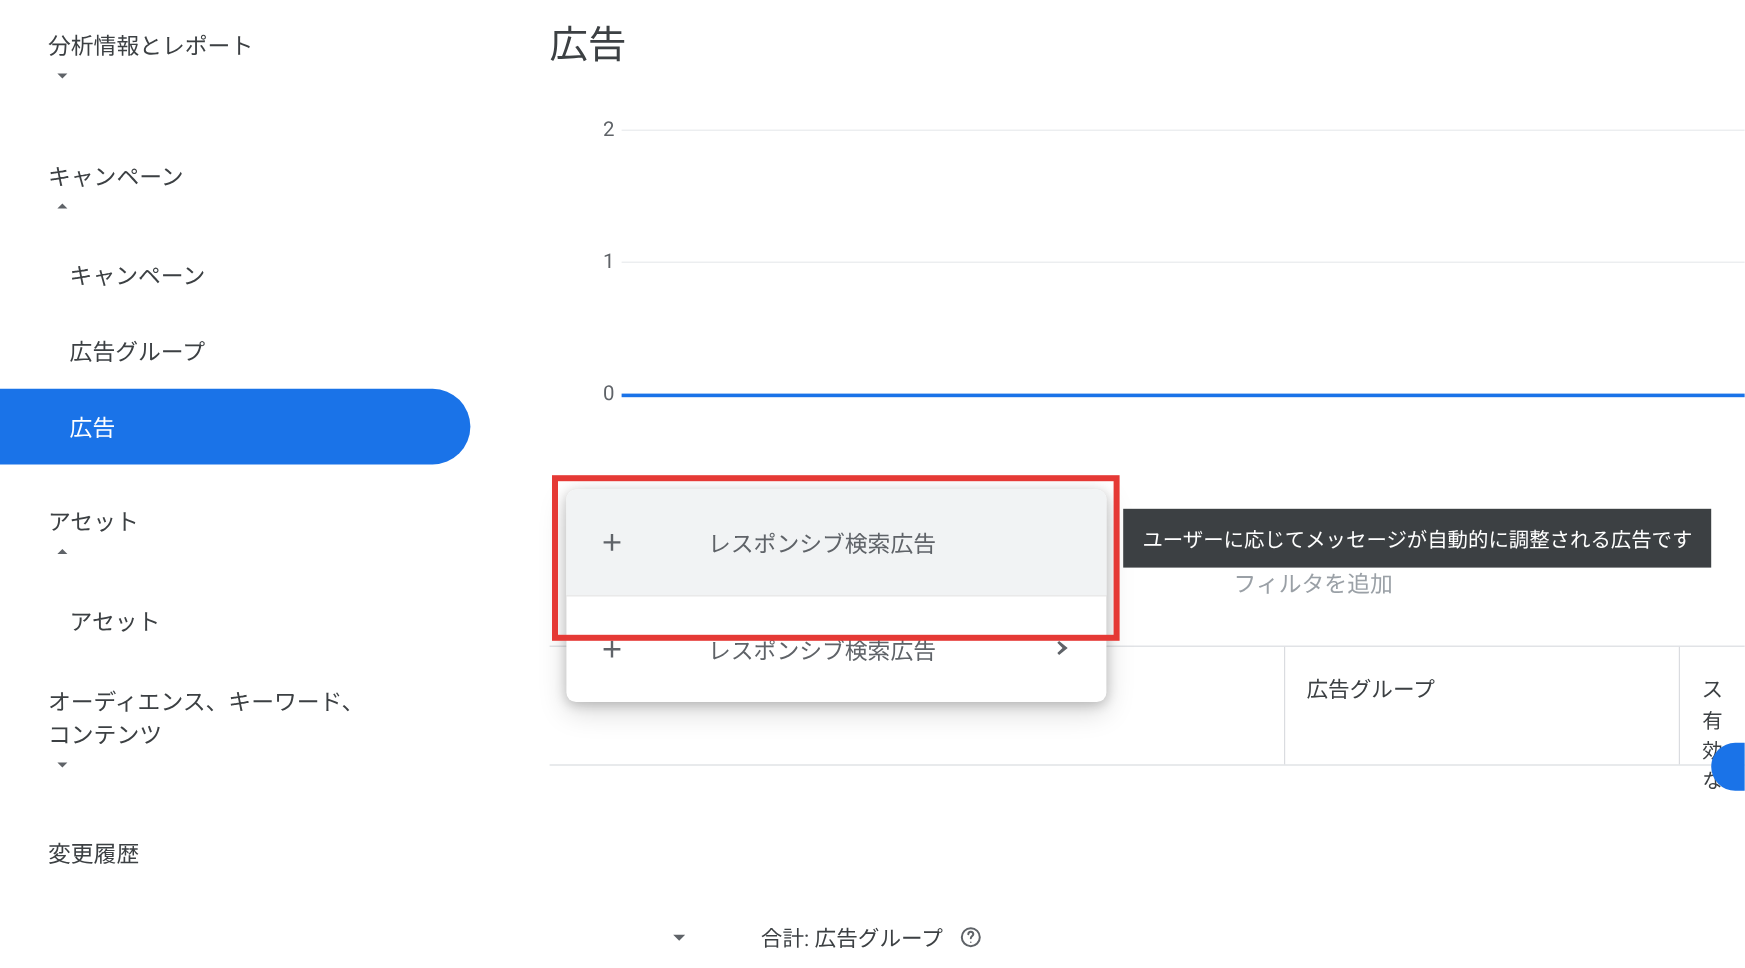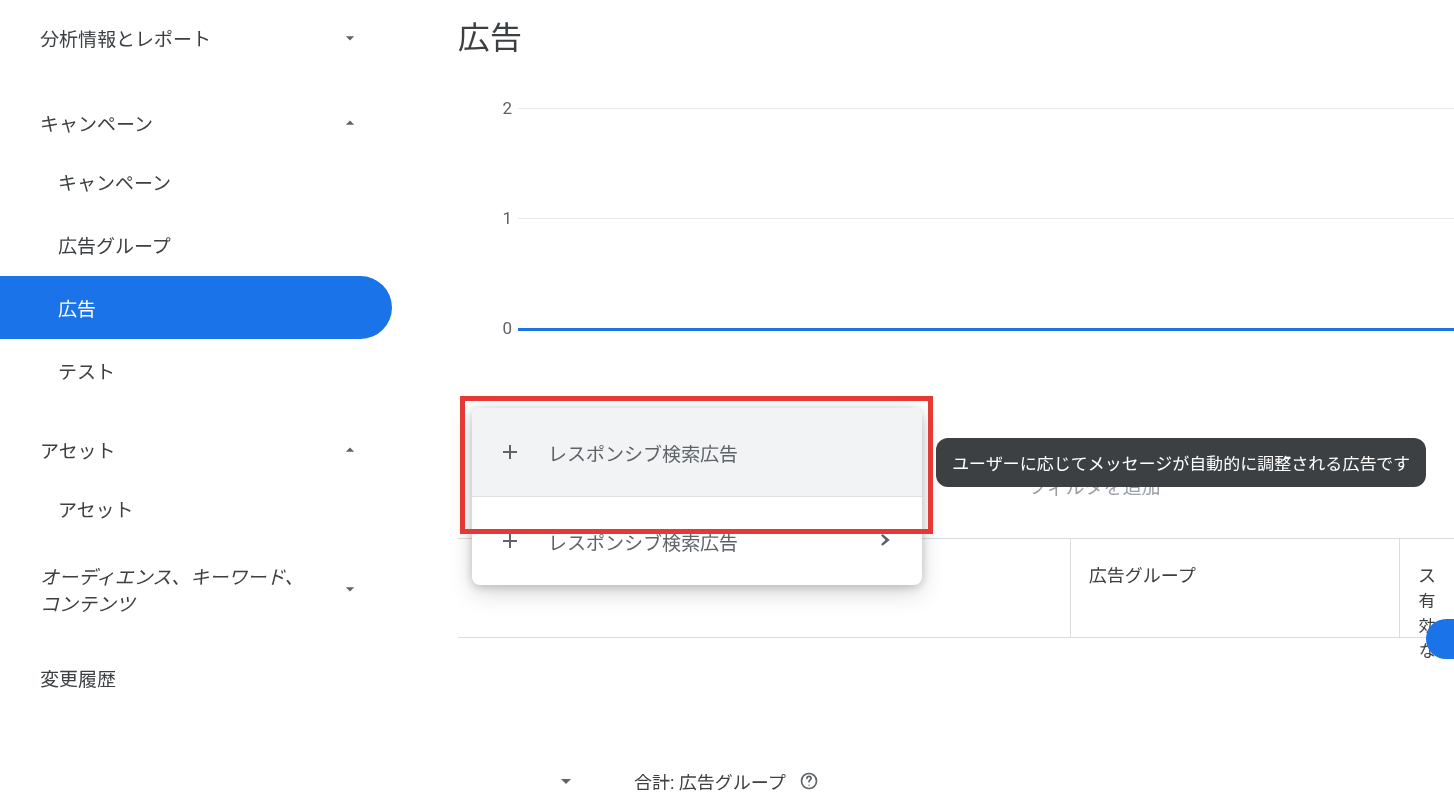--- a/index.html
+++ b/index.html
@@ -16,26 +16,27 @@
     position: absolute;
     left: 0;
     top: 0;
     width: 392px;
     height: 807px;
     background: #fff;
     padding-top: 10px;
   }
   .side-section {
     display: flex;
-    align-items: center;
+    align-items: flex-start;
     justify-content: space-between;
     padding: 14px 30px 14px 40px;
     font-size: 19px;
     color: #3c4043;
     cursor: pointer;
+    flex-direction: column;
   }
   .side-sub {
     padding: 18px 30px 18px 58px;
     font-size: 19px;
     color: #3c4043;
     cursor: pointer;
   }
   .side-sub.active {
     background: #1a73e8;
     color: #fff;
@@ -102,20 +103,21 @@
     z-index: 10;
   }
   .popup-item {
     display: flex;
     align-items: center;
     padding: 30px 24px;
     font-size: 19px;
     color: #5f6368;
     cursor: pointer;
     position: relative;
+    gap: 42px;
   }
   .popup-item.first { background: #f1f3f4; border-radius: 8px 8px 0 0; }
   .popup-divider { height: 1px; background: #e0e0e0; }
   .popup-item .plus {
     width: 28px; height: 28px; margin-right: 24px;
     display: inline-flex; align-items: center; justify-content: center;
   }
   .popup-item .arrow-out {
     position: absolute; right: 28px;
     width: 28px; height: 28px;
@@ -127,26 +129,26 @@
     top: 396px;
     width: 473px;
     height: 138px;
     border: 5px solid #e53935;
     z-index: 20;
     pointer-events: none;
   }
   .tooltip {
     position: absolute;
     left: 936px;
-    top: 438px;
+    top: 424px;
     background: #3c4043;
     color: #fff;
     font-size: 17px;
     padding: 12px 16px;
-    border-radius: 12px;
+    border-radius: 0;
     max-width: 510px;
     z-index: 15;
   }
   .filter-placeholder {
     position: absolute;
     left: 1028px;
     top: 472px;
     font-size: 19px;
     color: #9aa0a6;
     z-index: 5;
@@ -227,33 +229,32 @@
     <span class="chevron">
       <svg width="20" height="20" viewBox="0 0 24 24">
           <path d="M7 14l5-5 5 5z"></path>
         </svg>
     </span>
   </div>
 
   <div class="side-sub">キャンペーン</div>
   <div class="side-sub">広告グループ</div>
   <div class="side-sub active">広告</div>
-  <div class="side-sub">テスト</div>
 
   <div class="side-section" style="margin-top:20px;">
     <span>アセット</span>
     <span class="chevron">
       <svg width="20" height="20" viewBox="0 0 24 24">
           <path d="M7 14l5-5 5 5z"></path>
         </svg>
     </span>
   </div>
   <div class="side-sub">アセット</div>
 
-  <div class="side-section" style="margin-top:8px;font-style:italic;">
+  <div class="side-section" style="margin-top:8px;">
     <span style="max-width:280px;">オーディエンス、キーワード、コンテンツ</span>
     <span class="chevron">
       <svg width="20" height="20" viewBox="0 0 24 24">
           <path d="M7 10l5 5 5-5z"></path>
         </svg>
     </span>
   </div>
 
   <div class="side-section" style="margin-top:20px;">
     <span>変更履歴</span>

